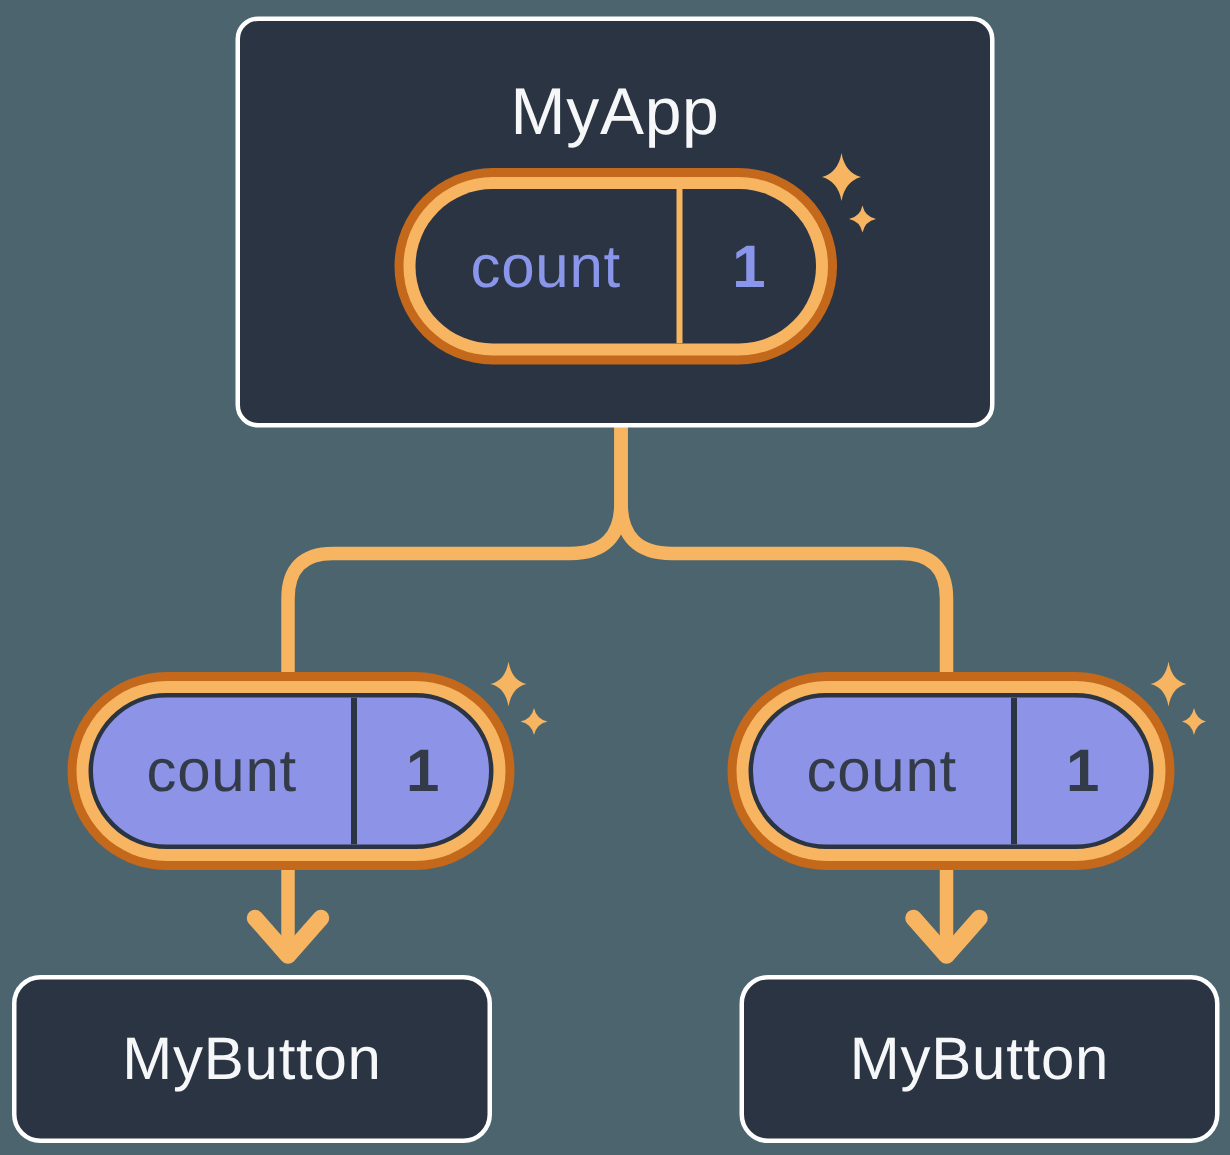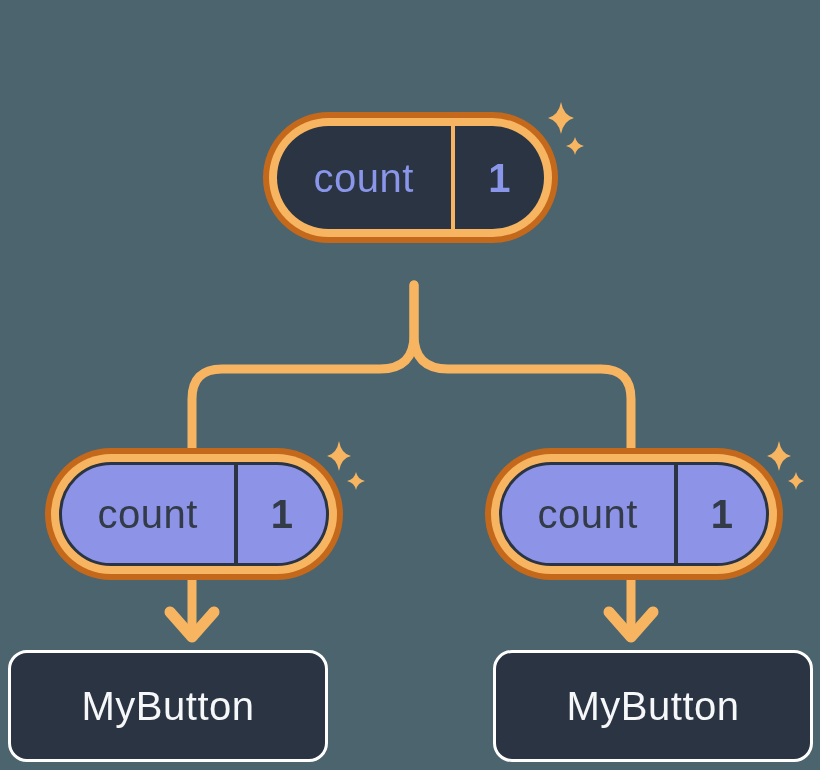--- a/index.html
+++ b/index.html
@@ -131,20 +131,23 @@
 
   <svg class="layer edges-layer" viewBox="0 0 820 770">
     <path class="edge-stroke" d="M414 285 L414 335 Q414 369 380 369 L222 369 Q192 369 192 399 L192 631"></path>
     <path class="edge-stroke" d="M414 285 L414 335 Q414 369 448 369 L601 369 Q631 369 631 399 L631 631"></path>
     <path class="arrow-stroke" d="M170 612 L192 637 L214 612"></path>
     <path class="arrow-stroke" d="M609 612 L631 637 L653 612"></path>
   </svg>
 
   <div class="nodes-layer layer" style="pointer-events:auto;">
 
+    <div class="node-box app-box">
+      <div class="app-title">MyApp</div>
+    </div>
 
     <div class="pill state-pill">
       <div class="pill-mid">
         <div class="pill-core">
           <div class="pill-cell-label">
             <span class="pill-text pill-label-text">count</span>
           </div>
           <div class="pill-cell-value">
             <span class="pill-text pill-value-text">1</span>
           </div>

